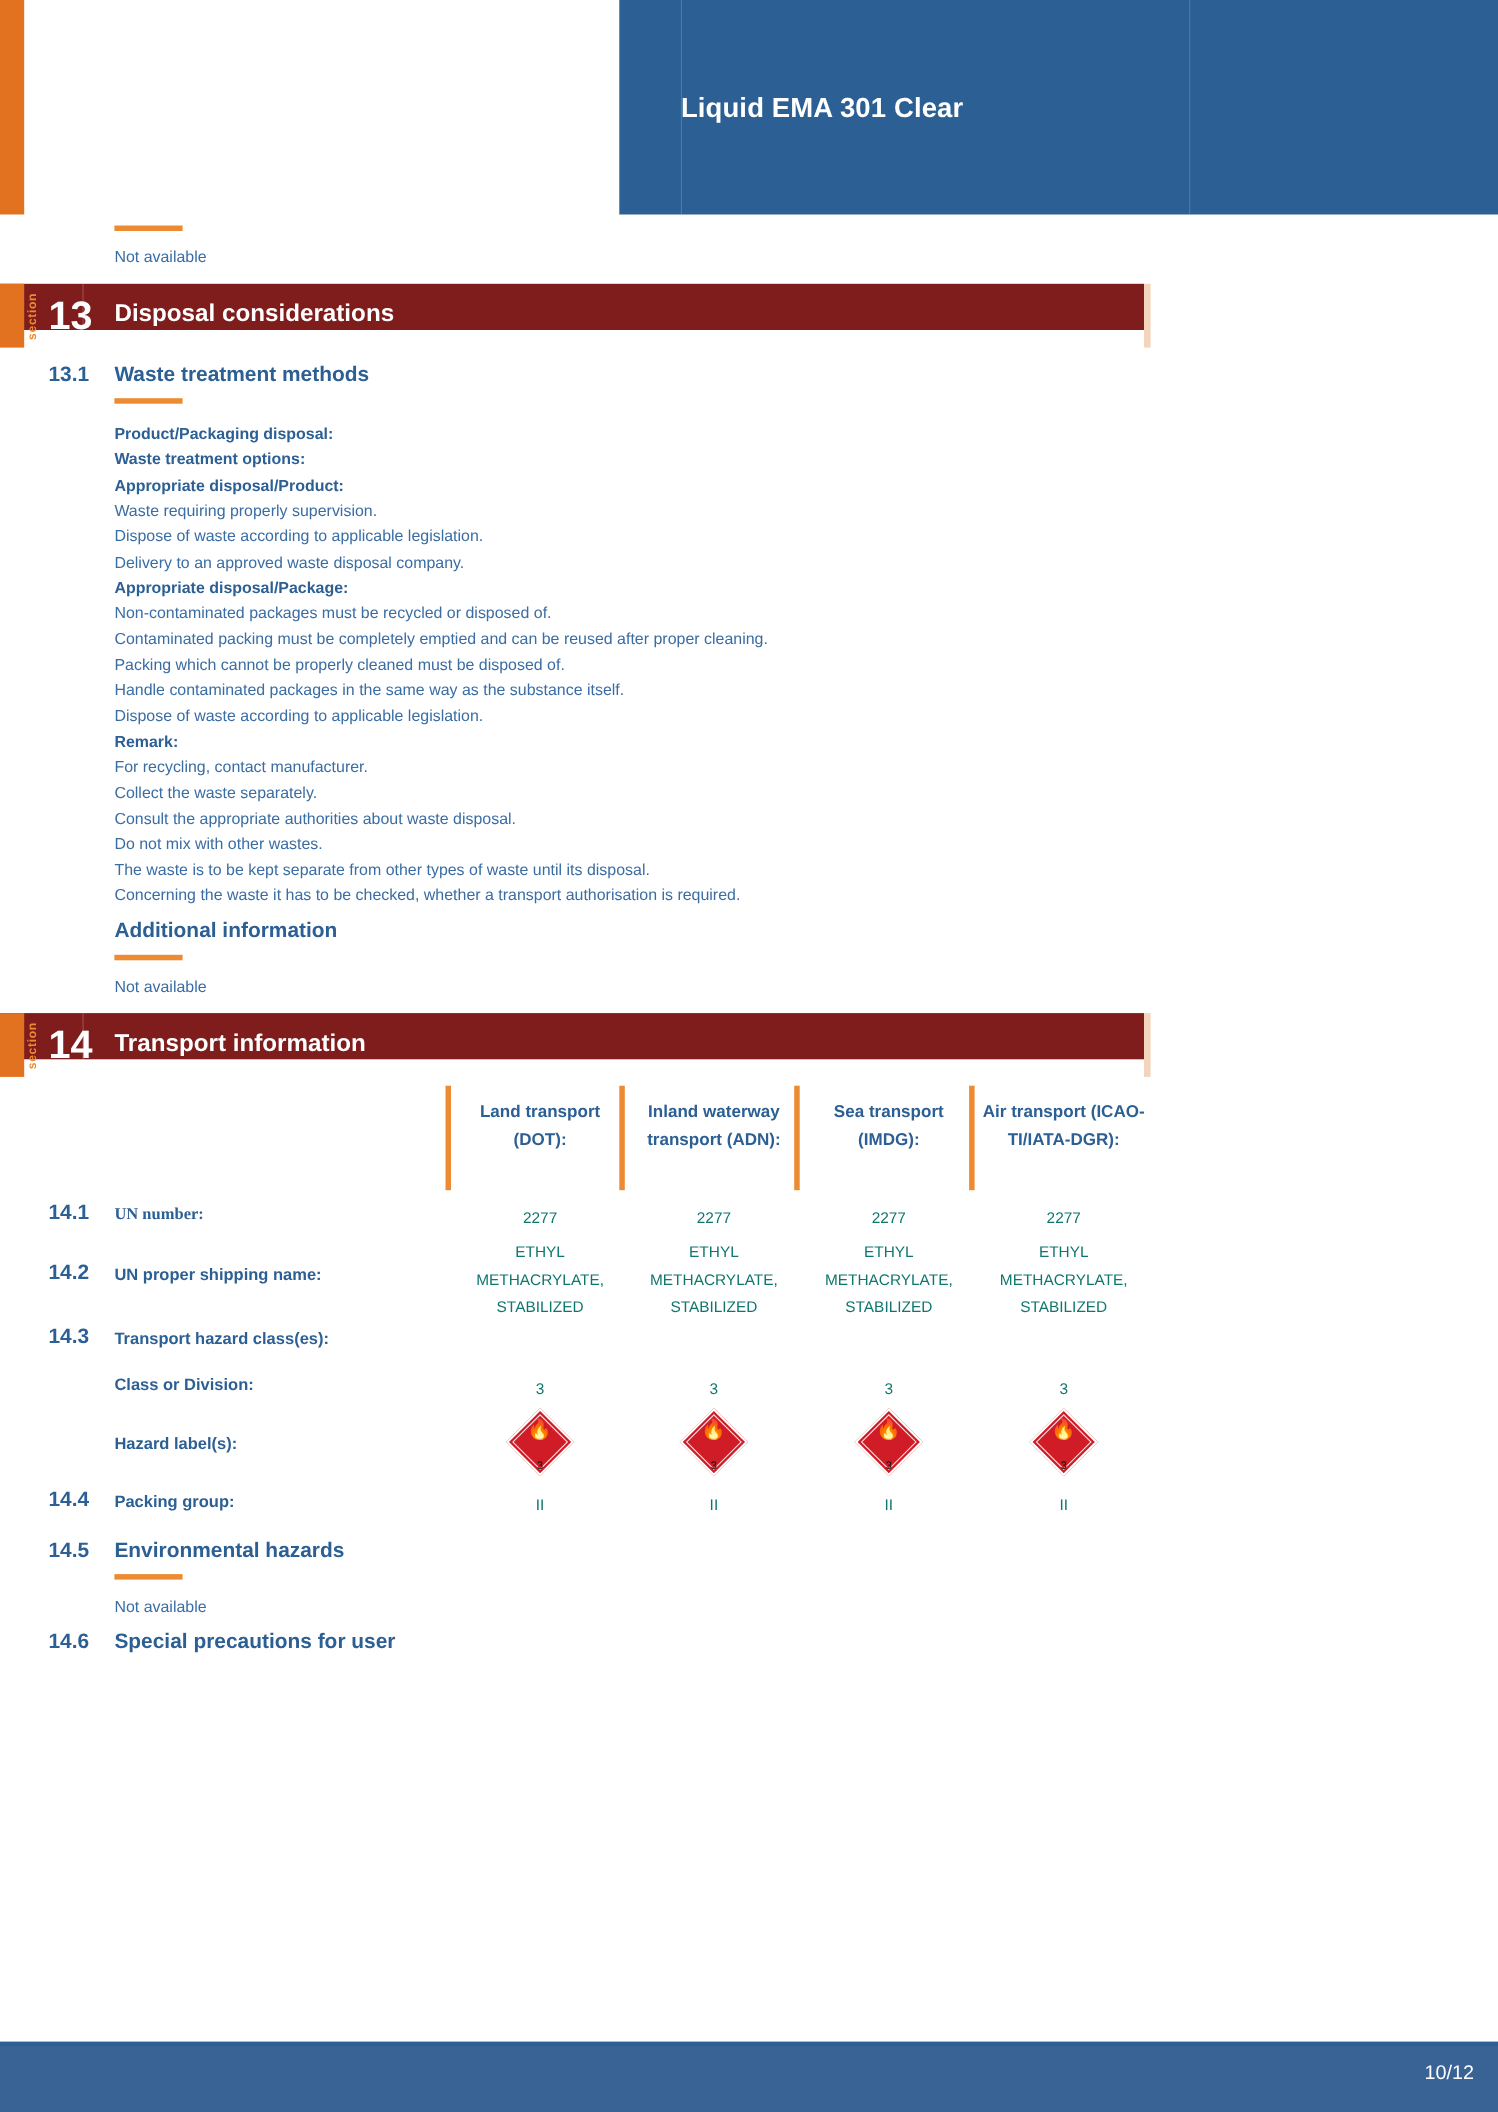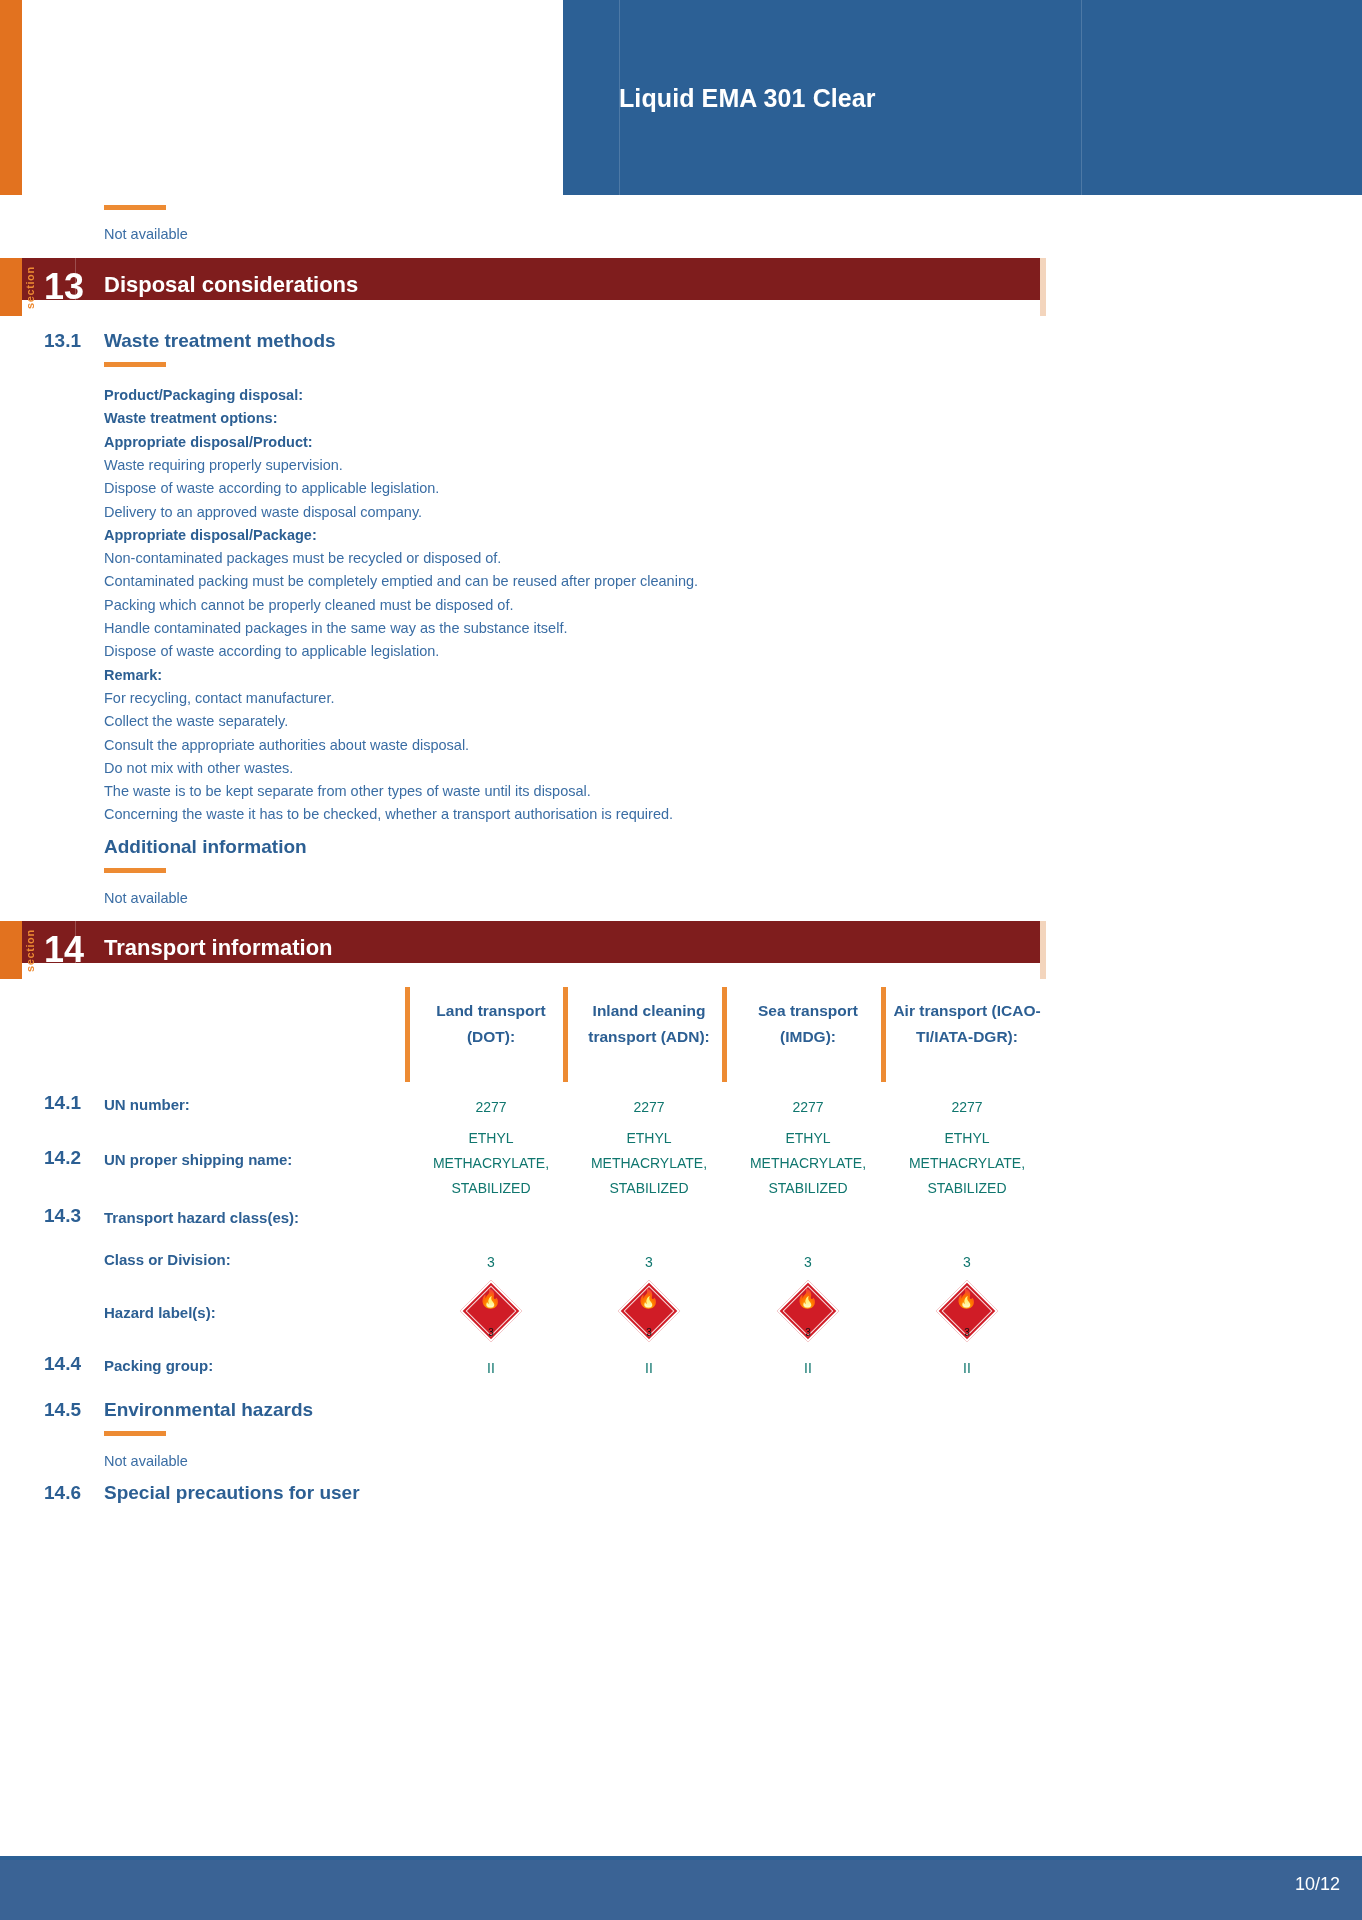--- a/index.html
+++ b/index.html
@@ -299,27 +299,27 @@
   <div class="sec-word">section</div>
   <div class="sec-num">14</div>
   <div class="sec-title">Transport information</div>
 </div>
 <div class="banner-shadow" style="top:921px;"></div>
 
 <div id="transport-table">
     <div class="col-sep" style="left: 405px; top: 987px; height: 95px;"></div>
     <div class="col-head" style="left: 411px; top: 998px; width: 160px;">Land transport (DOT):</div>
     <div class="col-sep" style="left: 563px; top: 987px; height: 95px;"></div>
-    <div class="col-head" style="left: 569px; top: 998px; width: 160px;">Inland cleaning transport (ADN):</div>
+    <div class="col-head" style="left: 569px; top: 998px; width: 160px;">Inland waterway transport (ADN):</div>
     <div class="col-sep" style="left: 722px; top: 987px; height: 95px;"></div>
     <div class="col-head" style="left: 728px; top: 998px; width: 160px;">Sea transport (IMDG):</div>
     <div class="col-sep" style="left: 881px; top: 987px; height: 95px;"></div>
     <div class="col-head" style="left: 887px; top: 998px; width: 160px;">Air transport (ICAO-TI/IATA-DGR):</div>
     <div class="row-num" style="top: 1092px;">14.1</div>
-    <div class="row-label" style="top: 1096px;">UN number:</div>
+    <div class="row-label" style="top: 1096px; font-family: Liberation Serif, serif;">UN number:</div>
     <div class="cell" style="left: 411px; top: 1095px; width: 160px;">2277</div>
     <div class="cell" style="left: 569px; top: 1095px; width: 160px;">2277</div>
     <div class="cell" style="left: 728px; top: 1095px; width: 160px;">2277</div>
     <div class="cell" style="left: 887px; top: 1095px; width: 160px;">2277</div>
     <div class="row-num" style="top: 1147px;">14.2</div>
     <div class="row-label" style="top: 1151px;">UN proper shipping name:</div>
     <div class="cell" style="left: 411px; top: 1126px; width: 160px;">ETHYL METHACRYLATE, STABILIZED</div>
     <div class="cell" style="left: 569px; top: 1126px; width: 160px;">ETHYL METHACRYLATE, STABILIZED</div>
     <div class="cell" style="left: 728px; top: 1126px; width: 160px;">ETHYL METHACRYLATE, STABILIZED</div>
     <div class="cell" style="left: 887px; top: 1126px; width: 160px;">ETHYL METHACRYLATE, STABILIZED</div>

